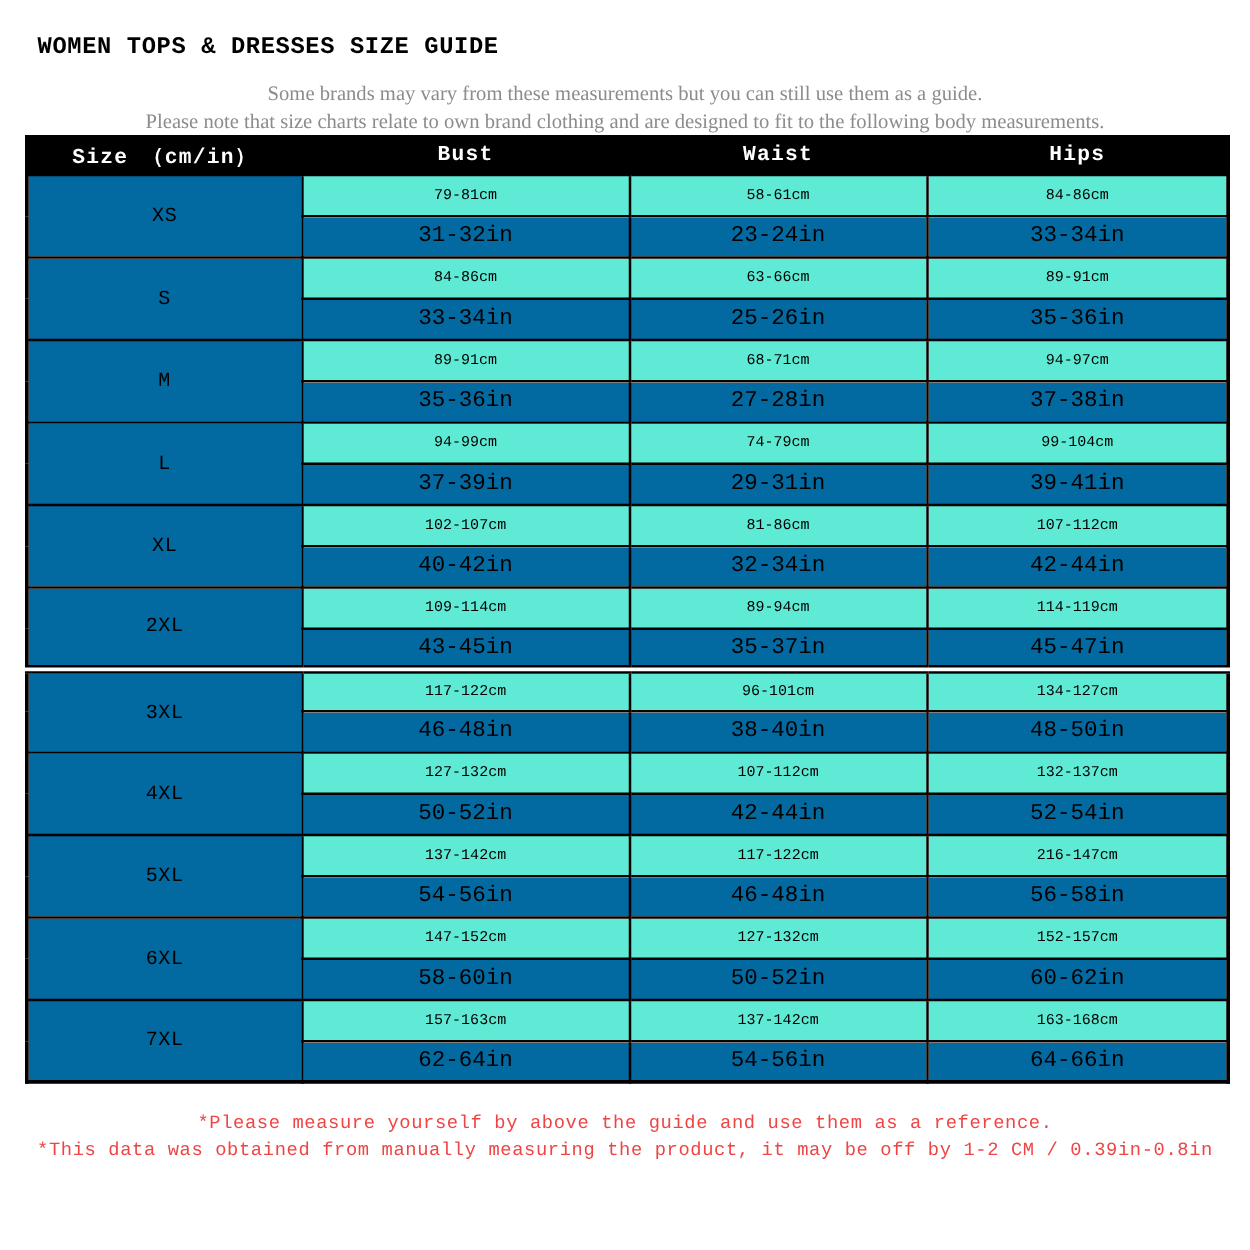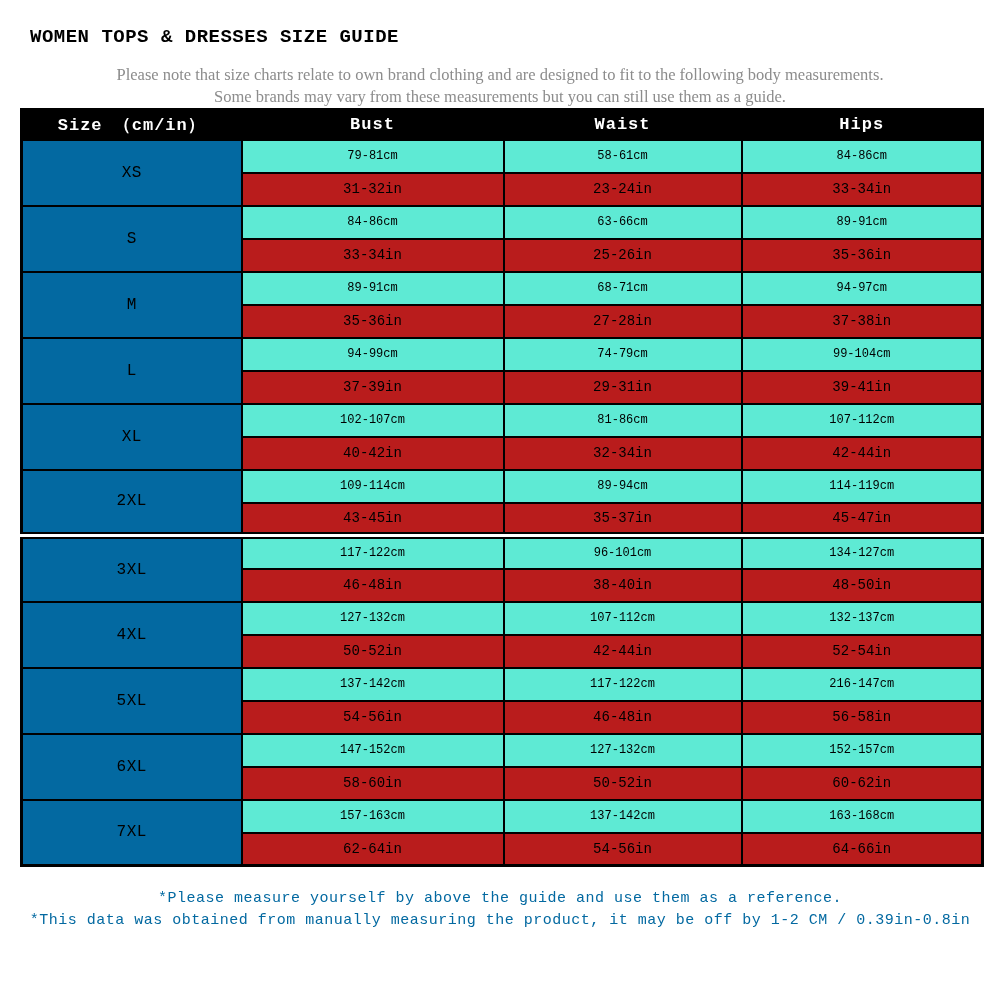--- a/index.html
+++ b/index.html
@@ -58,44 +58,44 @@
   td.size-cell {
     background: #0369a1;
     font-size: 16px;
     letter-spacing: 0.5px;
   }
   td.cm-cell {
     background: #5eead4;
     font-size: 12px;
   }
   td.in-cell {
-    background: #b91c1c;
-    font-size: 14px;
+    background: #0369a1;
+    font-size: 18px;
   }
   tr.in-row td { border-top: 1px solid #000; }
   tr.thick-top td { border-top: 7px double #000; }
   .footer-notes {
     position: absolute;
     top: 888px; left: 0;
     width: 1000px;
     text-align: center;
     font-size: 15px;
     line-height: 21.5px;
-    color: #0369a1;
+    color: #ef4444;
     letter-spacing: 0.5px;
   }
 </style>
 </head>
 <body>
 
 <div class="page-title">WOMEN TOPS &amp; DRESSES SIZE GUIDE</div>
 
 <div class="subtitle">
+  <div>Some brands may vary from these measurements but you can still use them as a guide.</div>
   <div>Please note that size charts relate to own brand clothing and are designed to fit to the following body measurements.</div>
-  <div>Some brands may vary from these measurements but you can still use them as a guide.</div>
 </div>
 
 <table class="size-table">
   <colgroup>
     <col style="width:220px">
     <col style="width:262px">
     <col style="width:238px">
     <col style="width:241px">
   </colgroup>
   <thead>

